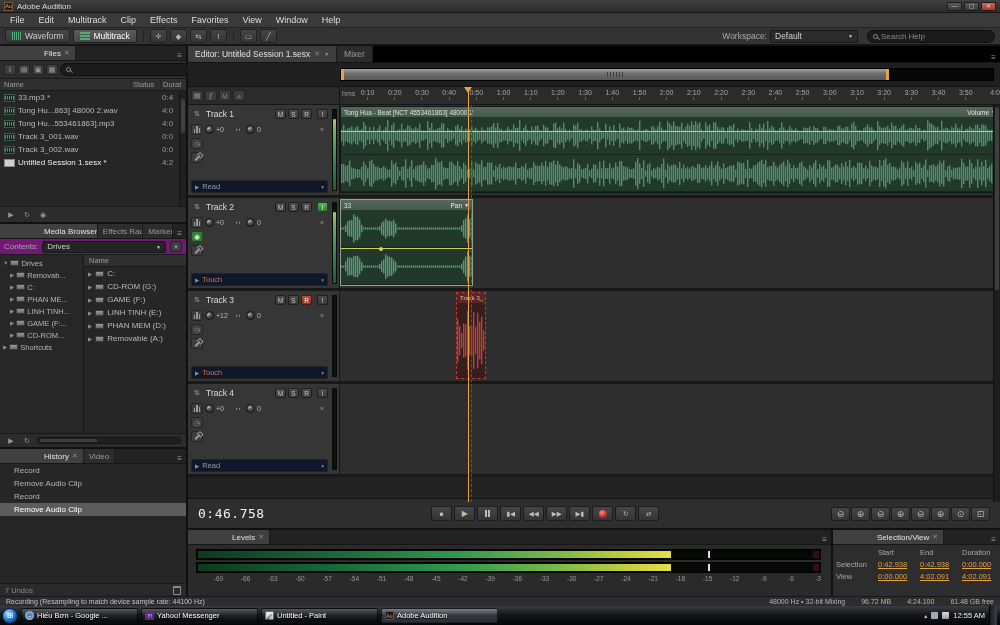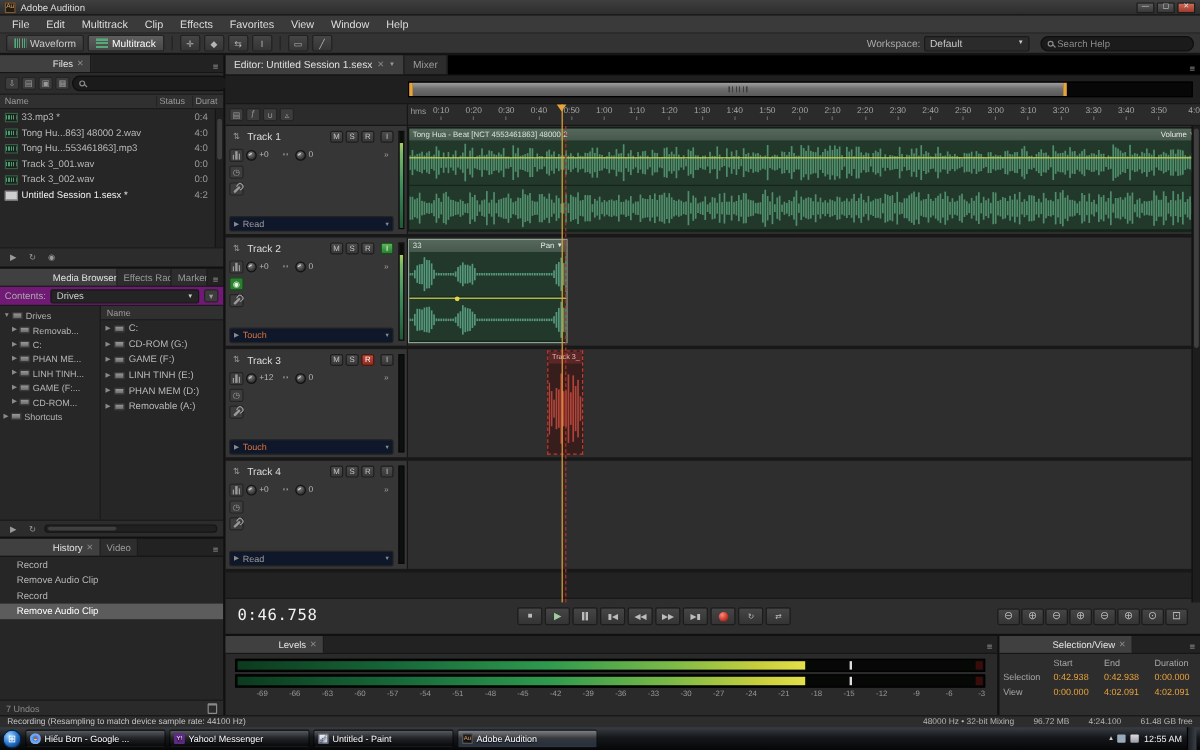--- a/index.html
+++ b/index.html
@@ -216,21 +216,21 @@
 .meter-fill{position:absolute;left:1px;top:1px;bottom:1px;width:76%;
   background:linear-gradient(90deg,#0c3a1e,#17683a 28%,#2f9a4e 55%,#7ab948 76%,#c8cf3c 92%,#e3e04a);}
 .meter-peak{position:absolute;left:82%;top:1px;bottom:1px;width:2px;background:#ddd;}
 .clip-ind{position:absolute;right:1px;top:1px;bottom:1px;width:6px;background:#3a0d0d;}
 .meter-scale{display:flex;font-size:6.5px;color:#999;margin-top:1px;}
 .mtick{flex:1;text-align:right;}
 .selview{width:167px;background:#2d2d2d;display:flex;flex-direction:column;font-size:7.5px;flex:0 0 auto;}
 .sv-grid{display:grid;grid-template-columns:42px 42px 42px 41px;padding:3px 0 0 3px;row-gap:3px;}
 .sv-head{color:#a8a8a8;}
 .sv-lab{color:#a8a8a8;}
-.sv-val{color:#e8a33d;}
+.sv-val{color:#e8a33d;text-decoration:underline;}
 
 
 .statusbar{height:10px;background:#2d2d2d;border-top:1px solid #161616;display:flex;align-items:center;
   font-size:7px;color:#c5c5c5;padding:0 6px;flex:0 0 auto;}
 .sb-right{margin-left:auto;display:flex;gap:16px;color:#b5b5b5;}
 .taskbar{height:19px;background:linear-gradient(#3a3f45,#15171b 45%,#050607);display:flex;align-items:center;
   padding:0 2px;gap:3px;flex:0 0 auto;}
 .start-orb{width:16px;height:16px;border-radius:50%;flex:0 0 auto;
   background:radial-gradient(circle at 35% 30%,#a8d8ff,#2f7fd4 45%,#0a3a7a 82%);
   border:1px solid #06203f;display:flex;align-items:center;justify-content:center;color:#fff;font-size:8px;}

